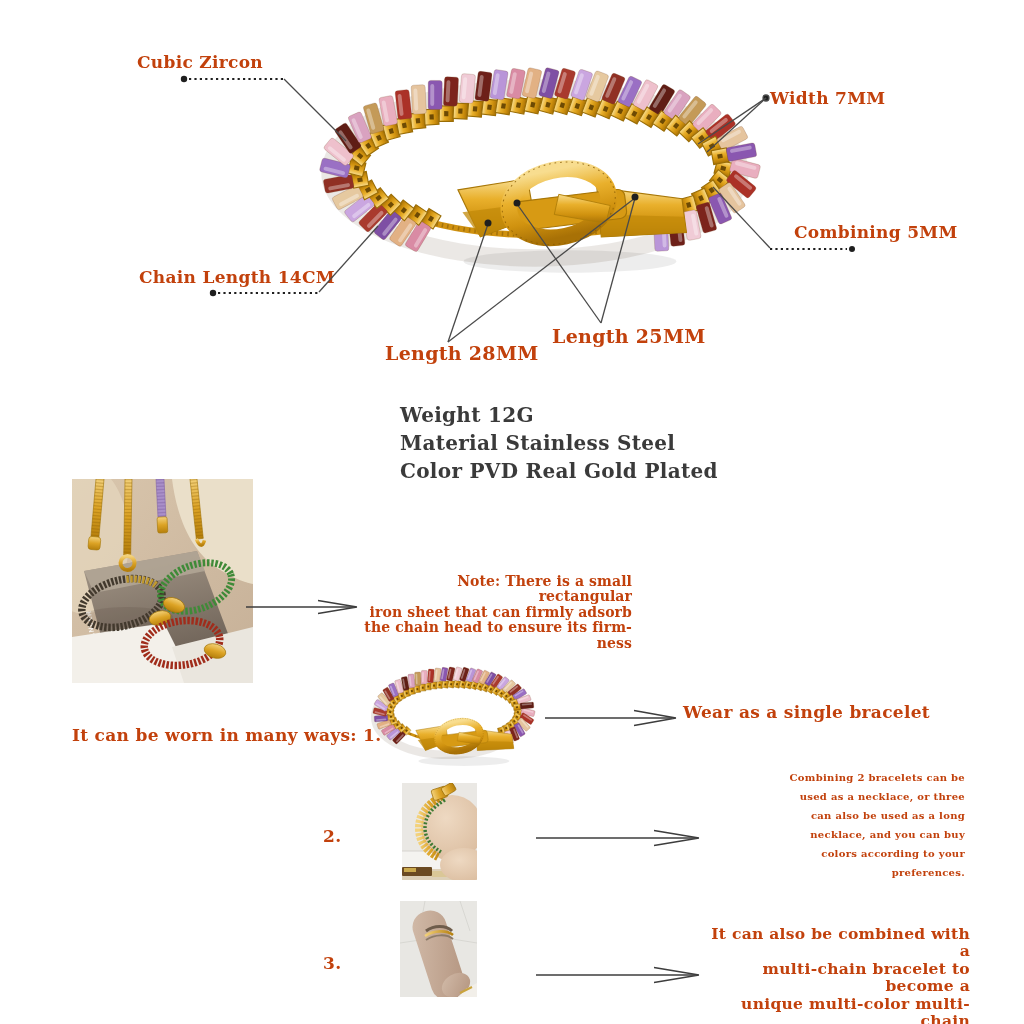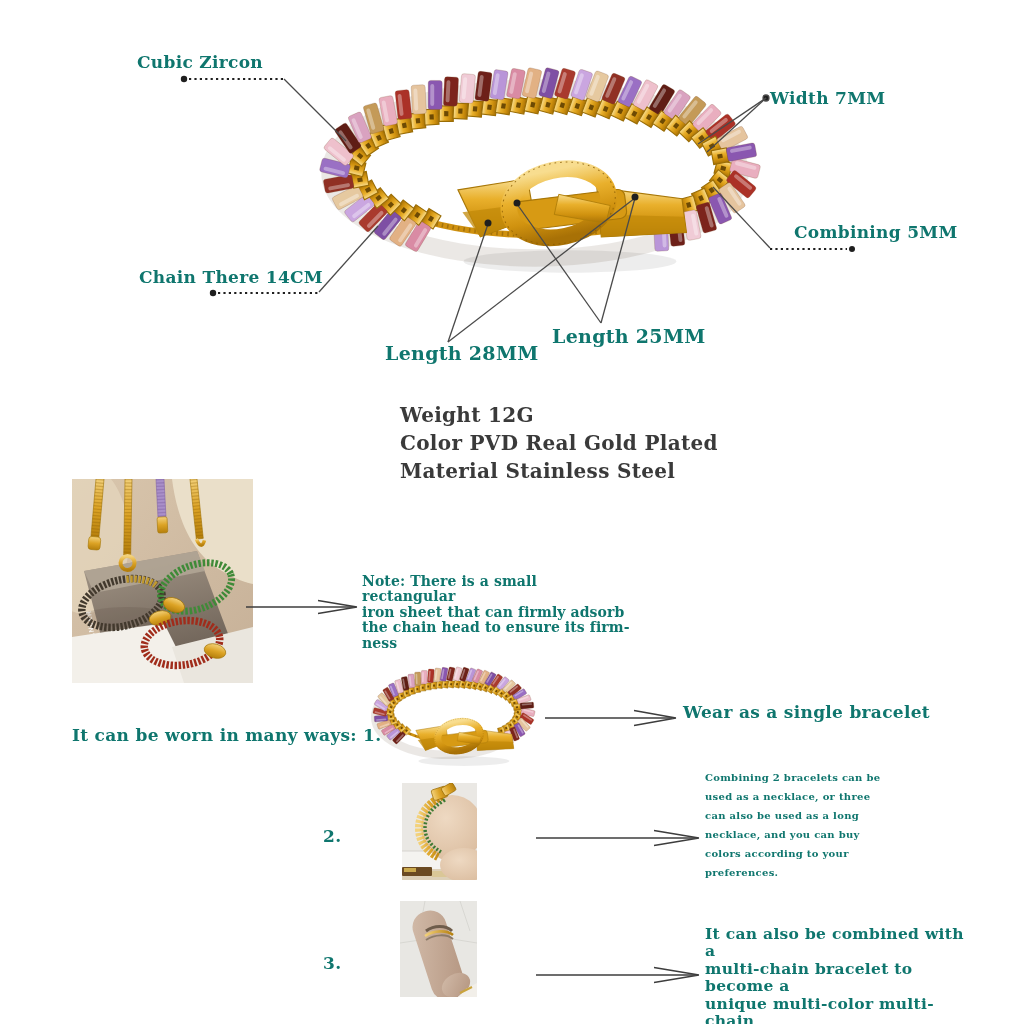--- a/index.html
+++ b/index.html
@@ -1,19 +1,19 @@
 <!DOCTYPE html>
 <html><head>
 <meta charset="utf-8">
 <style>
   html,body{margin:0;padding:0;background:#ffffff;}
   .page{position:relative;width:1024px;height:1024px;background:#ffffff;overflow:hidden;
         font-family:"DejaVu Serif","Liberation Serif",serif;}
-  .lbl{position:absolute;font-weight:700;color:#0f766e;font-size:17px;letter-spacing:.3px;
-       white-space:pre-line;}
+  .lbl{position:absolute;font-weight:700;color:#c2410c;font-size:17px;letter-spacing:.3px;
+       white-space:pre-line;text-align:right;}
   svg{position:absolute;display:block;}
   #overlay{left:0;top:0;pointer-events:none;}
   #main-bracelet{left:305px;top:58px;}
   #lbl-cubic{left:137px;top:52px;}
   #lbl-width{left:770px;top:88px;}
   #lbl-thickness{left:794px;top:222px;}
   #lbl-chain{left:139px;top:267px;}
   #lbl-len28{left:385px;top:342px;font-size:19px;}
   #lbl-len25{left:552px;top:325px;font-size:19px;}
   #specs{position:absolute;left:400px;top:401px;}
@@ -232,28 +232,28 @@
         <rect x="-42" y="-12" width="100" height="26" rx="6" fill="#d79a14" stroke="#a87708" stroke-width="1" transform="rotate(-7)"></rect>
         <ellipse cx="-2" cy="-6" rx="45" ry="30" fill="none" stroke="url(#gg1)" stroke-width="15" transform="rotate(-12 -2 -6)"></ellipse>
         <ellipse cx="-2" cy="-6" rx="51" ry="36" fill="none" stroke="#8a5c04" stroke-width="0.9" stroke-dasharray="1.5,3.5" opacity="0.8" transform="rotate(-12 -2 -6)"></ellipse>
         <polygon points="-2,-14 44,-4 40,12 -6,4" fill="url(#gg1)" stroke="#b07d08" stroke-width="0.8"></polygon>
       </g>
     </svg>
 
   <div class="lbl" id="lbl-cubic">Cubic Zircon</div>
   <div class="lbl" id="lbl-width">Width 7MM</div>
   <div class="lbl" id="lbl-thickness">Combining 5MM</div>
-  <div class="lbl" id="lbl-chain">Chain There 14CM</div>
+  <div class="lbl" id="lbl-chain">Chain Length 14CM</div>
   <div class="lbl" id="lbl-len28">Length 28MM</div>
   <div class="lbl" id="lbl-len25">Length 25MM</div>
 
   <div id="specs">
     <div class="lbl-line">Weight 12G</div>
+    <div class="lbl-line">Material Stainless Steel</div>
     <div class="lbl-line">Color PVD Real Gold Plated</div>
-    <div class="lbl-line">Material Stainless Steel</div>
   </div>
 
   <svg id="photo1" width="181" height="204" viewBox="0 0 181 204">
     <defs>
       <linearGradient id="pg1" x1="0" y1="0" x2="0" y2="1">
         <stop offset="0" stop-color="#f3d27c"></stop>
           <stop offset="0.5" stop-color="#dca325"></stop>
           <stop offset="1" stop-color="#b57f0c"></stop>
       </linearGradient>
       <linearGradient id="bg1" x1="0" y1="0" x2="1" y2="1">

